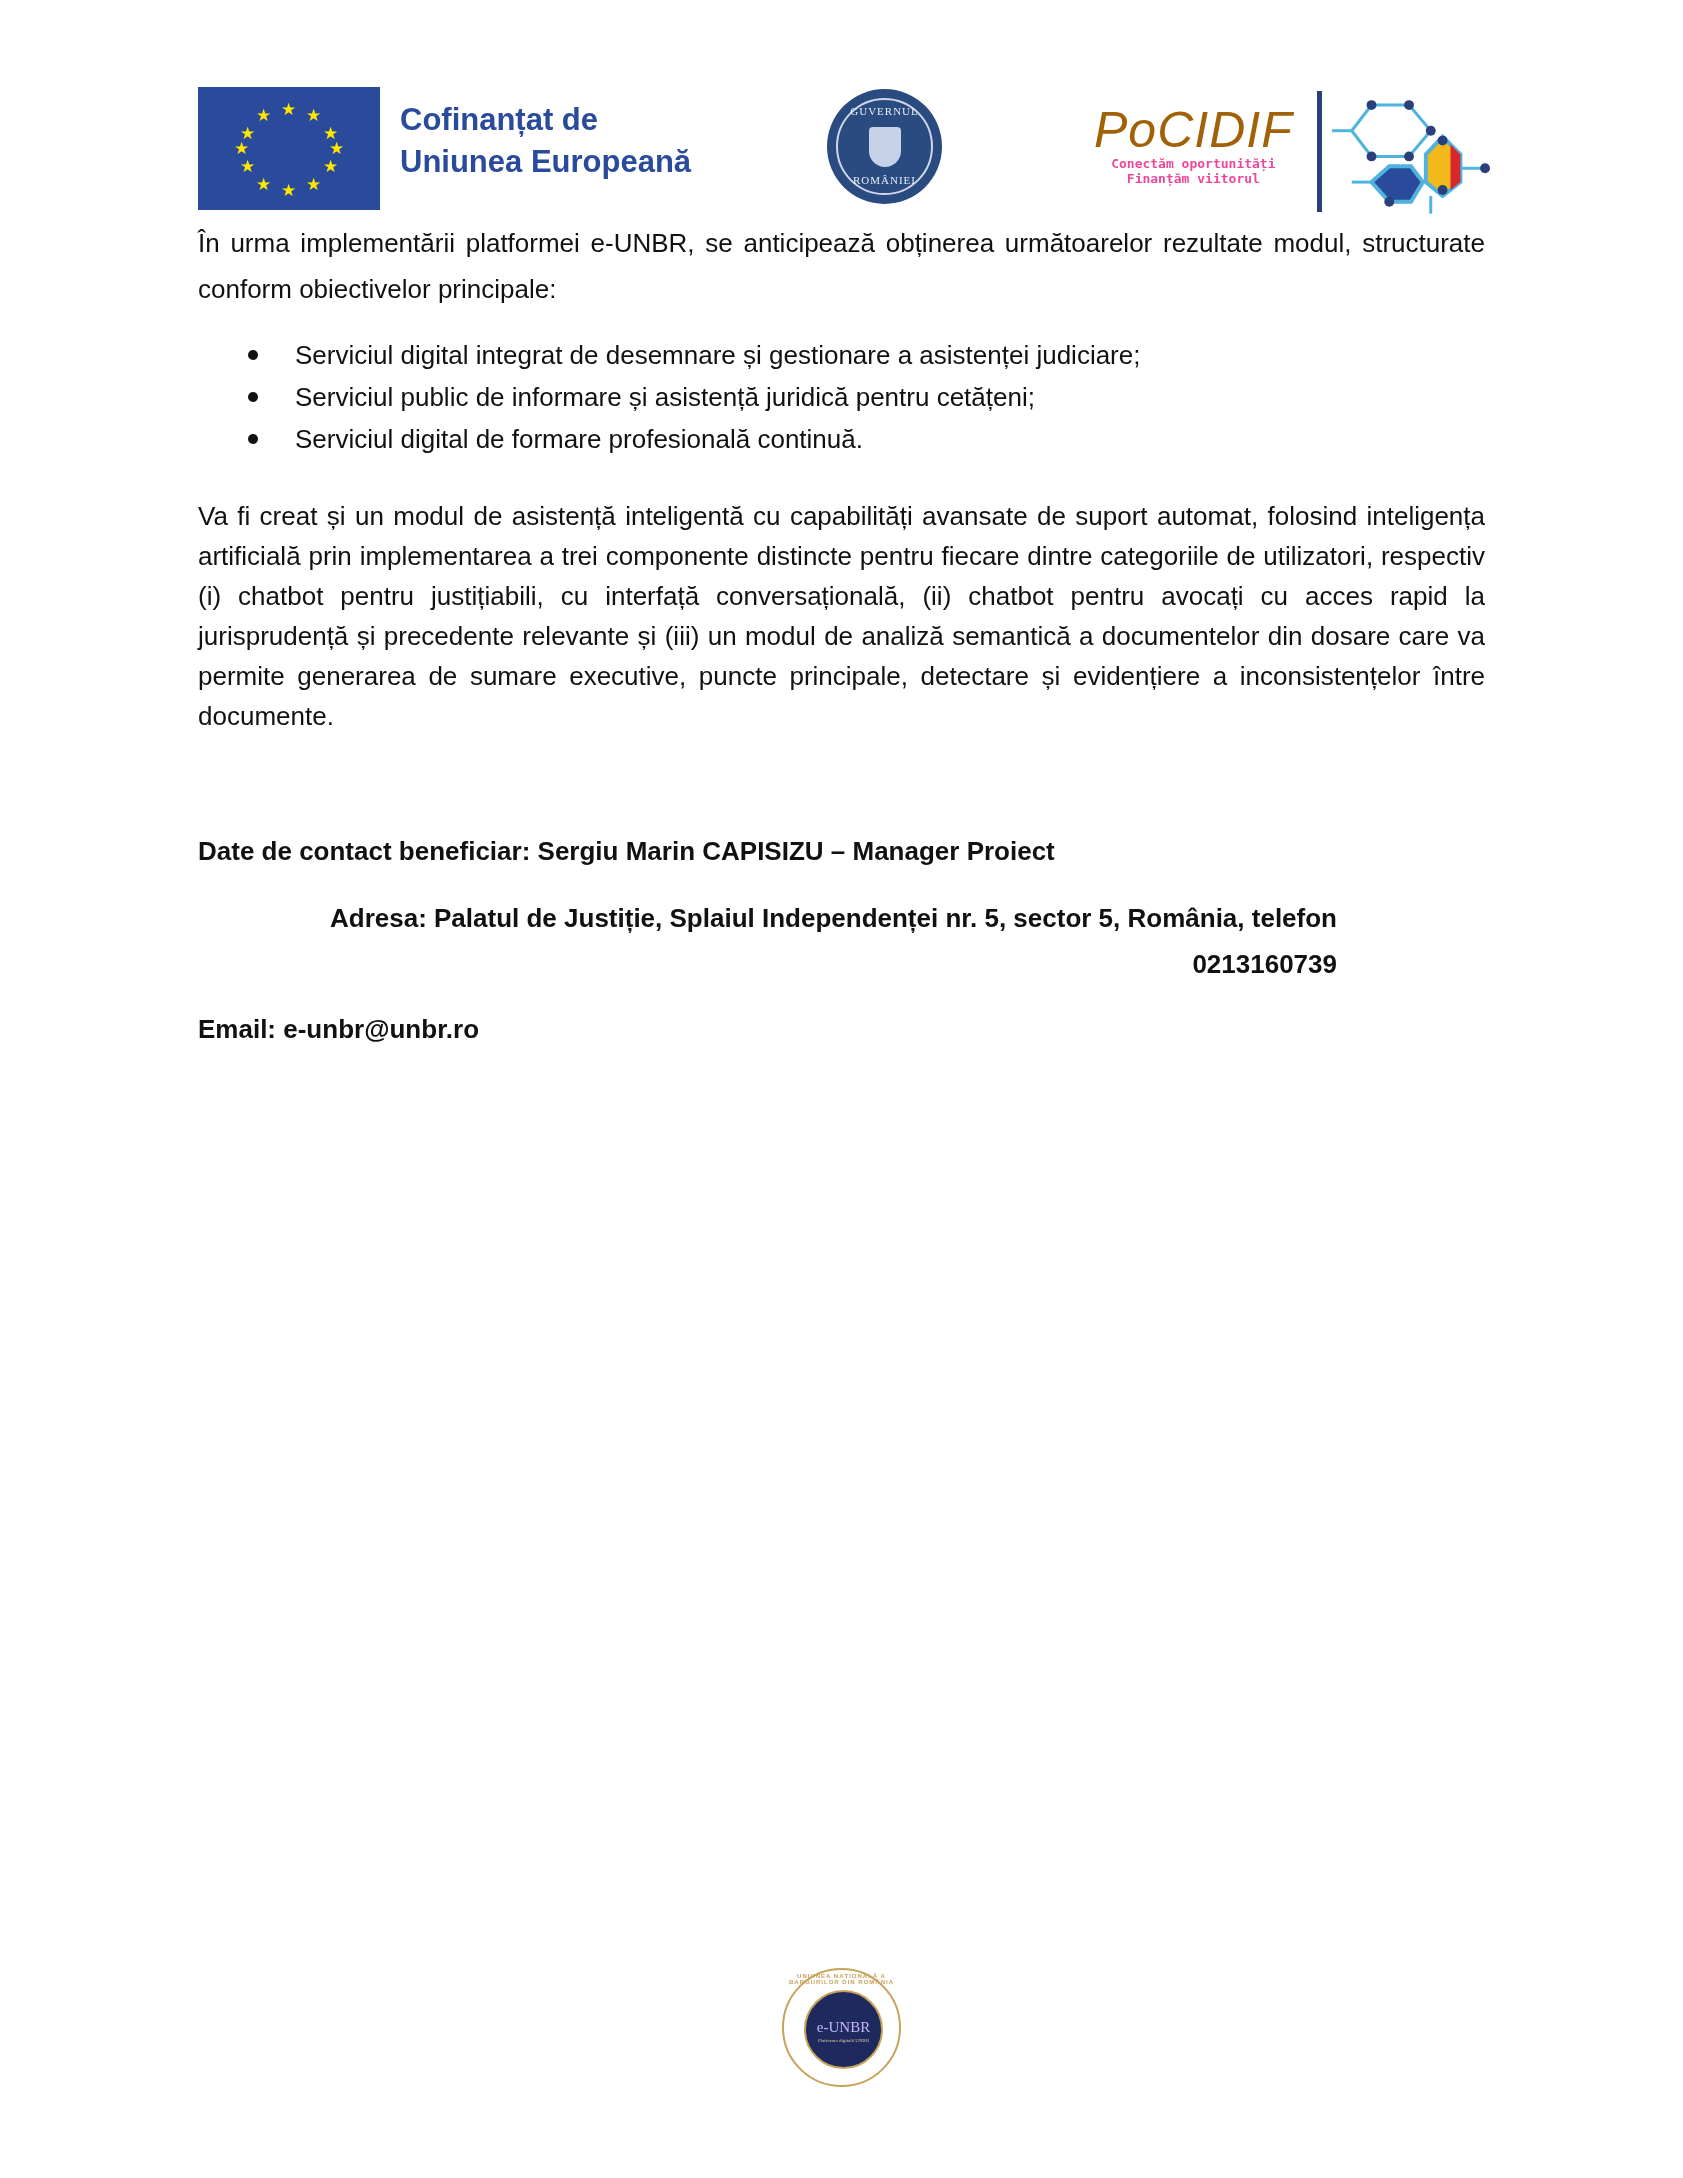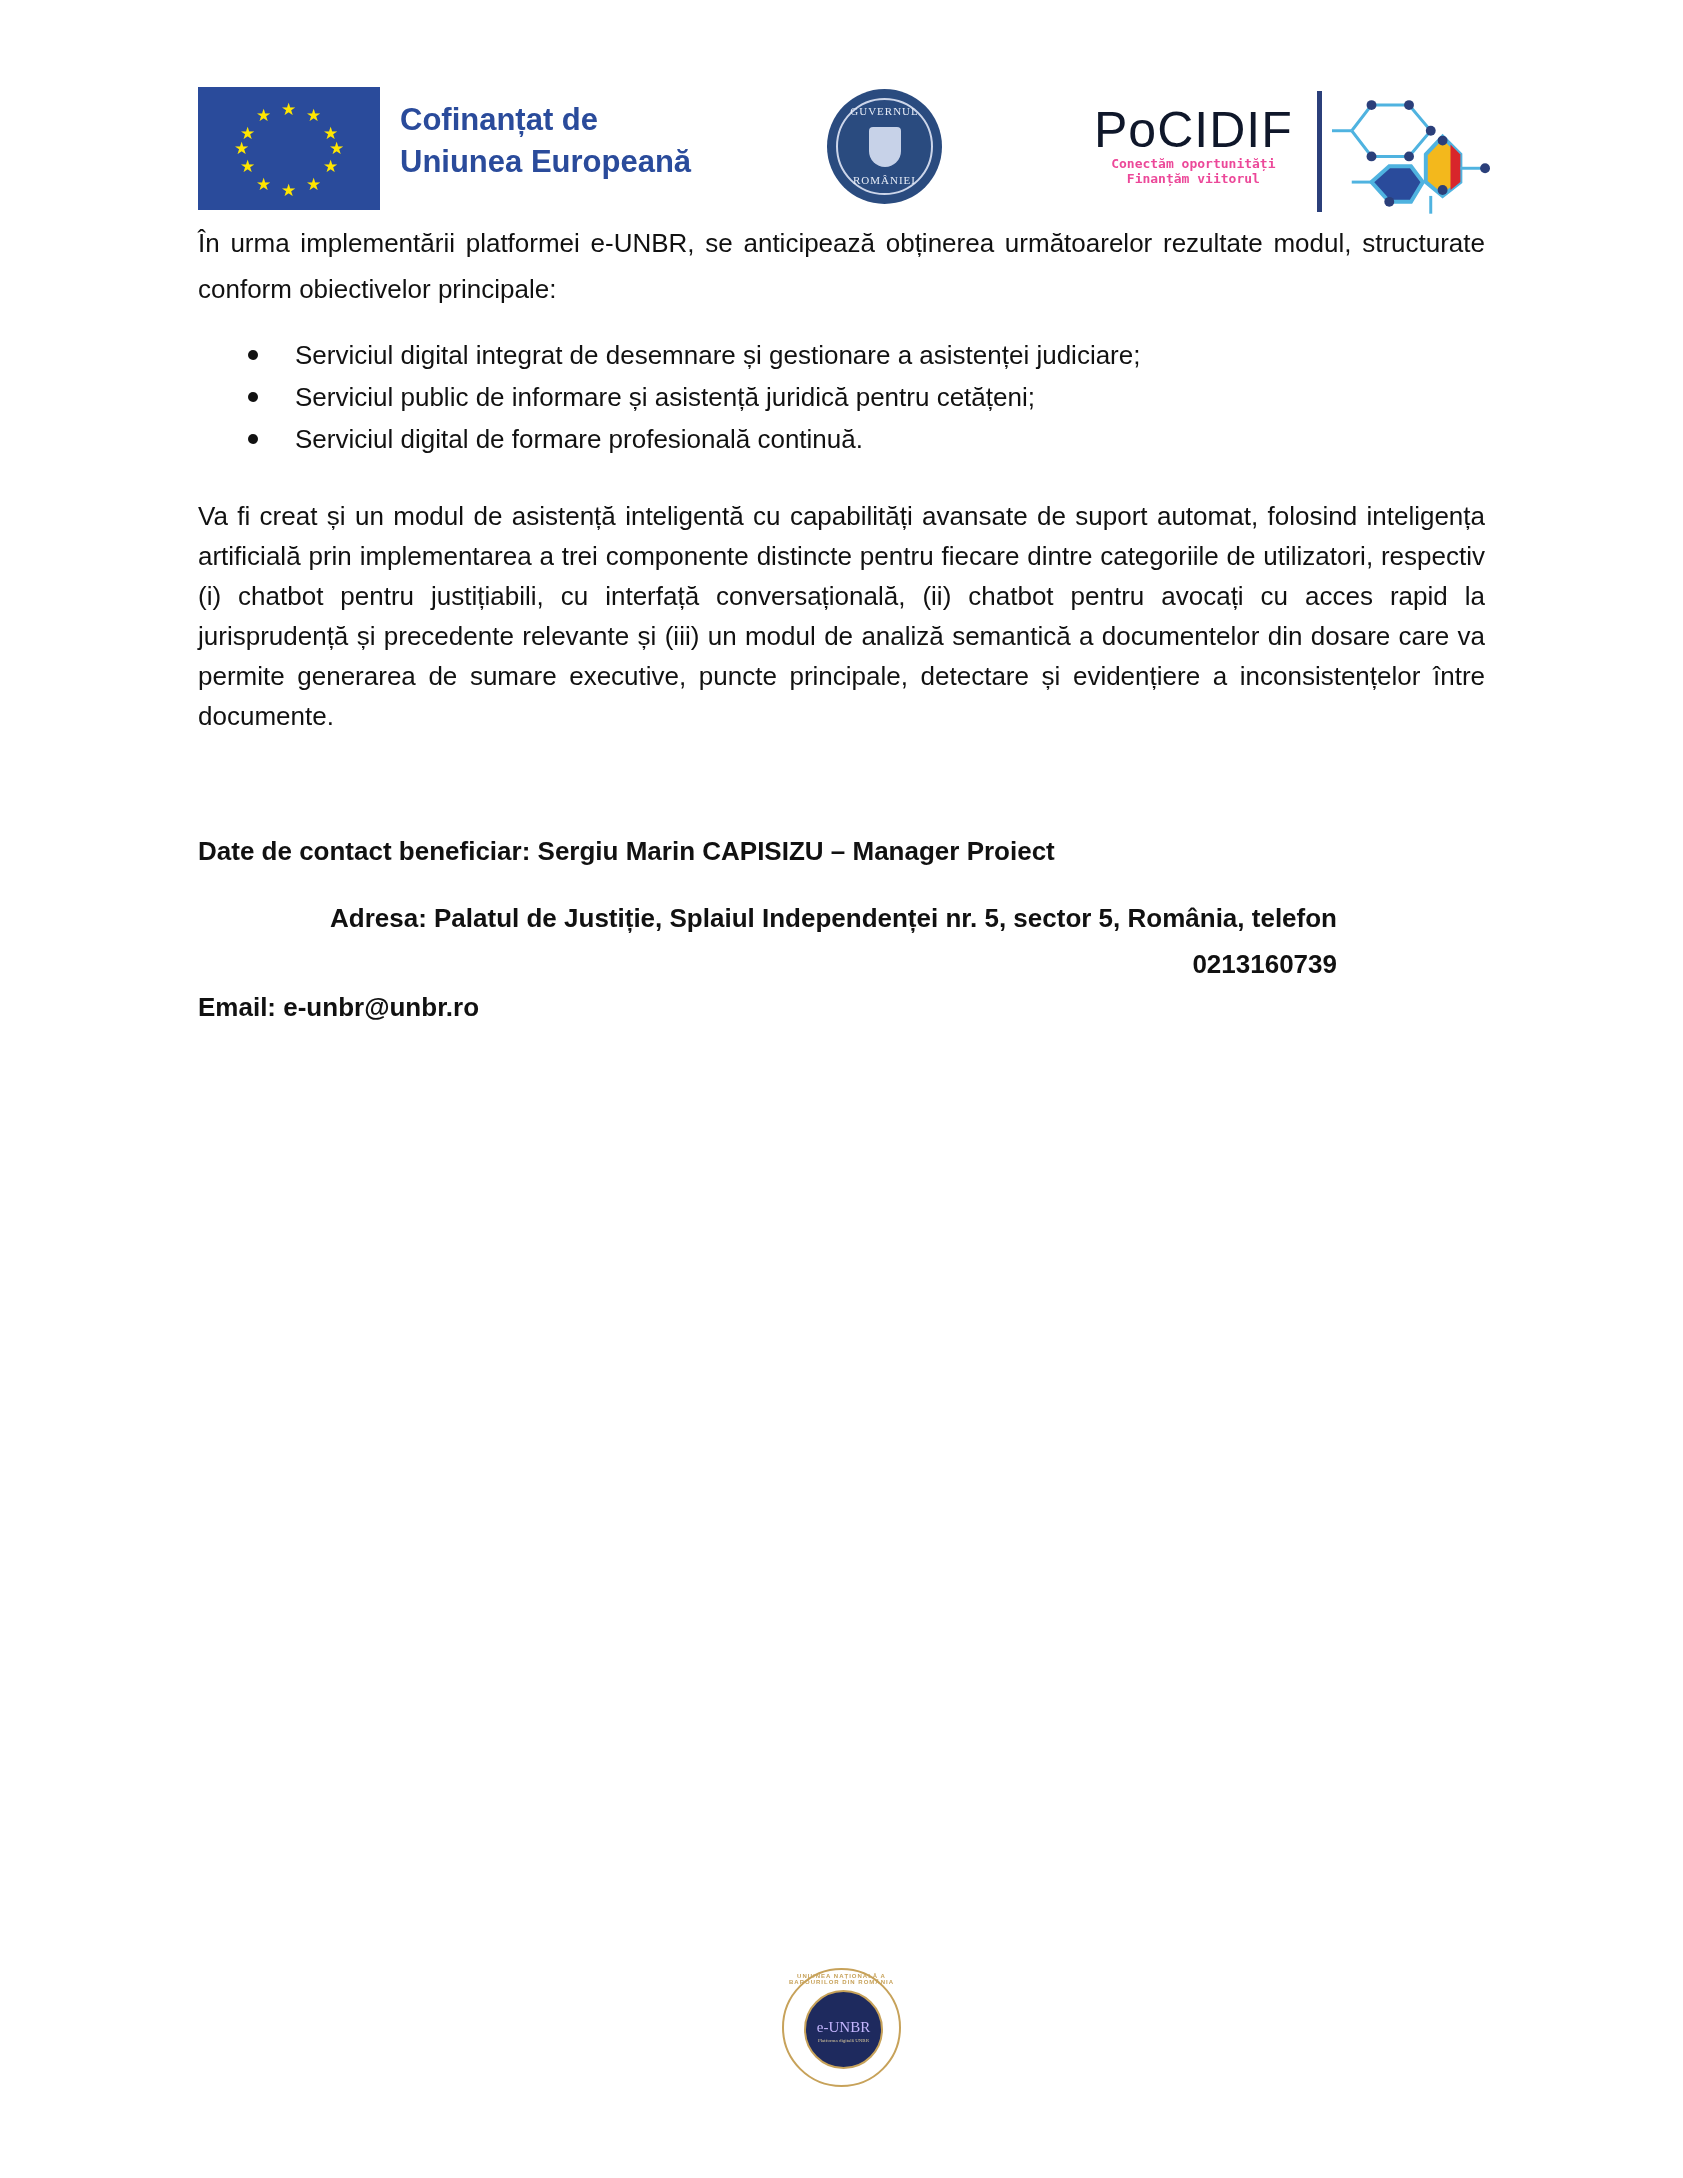--- a/index.html
+++ b/index.html
@@ -6,21 +6,21 @@
   body { width:1683px; height:2178px; position:relative; font-family:"Liberation Sans", sans-serif; color:#111; }
   .header { position:absolute; left:198px; top:85px; width:1287px; height:129px; }
   .eu-flag { position:absolute; left:0; top:2px; width:182px; height:123px; background:#2a4b9b; }
   .eu-star { position:absolute; color:#ffe600; font-size:17px; line-height:17px; width:17px; height:17px; text-align:center; }
   .eu-text { position:absolute; left:202px; top:14px; color:#2a4b9b; font-weight:bold; font-size:31px; line-height:42px; }
   .gov-seal { position:absolute; left:629px; top:4px; width:115px; height:115px; border-radius:50%; background:#2a4b7f; }
   .gov-seal-inner { position:absolute; left:9px; top:9px; width:93px; height:93px; border-radius:50%; border:2px solid #cdd6ea; }
   .gov-text { position:absolute; width:100%; text-align:center; color:#e6ecf7; font-size:11px; font-family:"Liberation Serif", serif; letter-spacing:1px; }
   .gov-eagle { position:absolute; left:42px; top:38px; width:32px; height:40px; background:#c7d2e8; border-radius:4px 4px 16px 16px; }
   .pocidif { position:absolute; left:896px; top:20px; }
-  .pocidif-title { color:#0f172a; font-size:50px; line-height:51px; letter-spacing:1px; }
+  .pocidif-title { color:#a16207; font-size:50px; line-height:51px; letter-spacing:1px;font-style:italic; }
   .pocidif-sub { color:#ec4899; font-size:13px; font-weight:bold; font-family:"DejaVu Sans Mono", monospace; text-align:center; line-height:15px; }
   .pocidif-bar { position:absolute; left:1119px; top:6px; width:5px; height:121px; background:#2b3f7a; }
   .hex-art { position:absolute; left:1134px; top:0; width:158px; height:129px; }
   .content { position:absolute; left:198px; top:220px; width:1287px; font-size:26px; line-height:40px; }
   .para { margin:0; text-align:justify; }
   .bullets { margin:22px 0 0 0; padding:0; list-style:none; }
   .bullets li { position:relative; padding-left:97px; line-height:42px; }
   .bullets li::before { content:""; position:absolute; left:50px; top:16px; width:10px; height:10px; border-radius:50%; background:#111; }
   .link { color:#111; font-weight:bold; text-decoration:underline; }
   .bold { font-weight:bold; }
@@ -94,21 +94,21 @@
     <li>Serviciul digital integrat de desemnare și gestionare a asistenței judiciare;</li>
     <li>Serviciul public de informare și asistență juridică pentru cetățeni;</li>
     <li>Serviciul digital de formare profesională continuă.</li>
   </ul>
 
   <p class="para" style="margin-top:36px; line-height:40px">Va fi creat și un modul de asistență inteligentă cu capabilități avansate de suport automat, folosind inteligența artificială prin implementarea a trei componente distincte pentru fiecare dintre categoriile de utilizatori, respectiv (i) chatbot pentru justițiabili, cu interfață conversațională, (ii) chatbot pentru avocați cu acces rapid la jurisprudență și precedente relevante și (iii) un modul de analiză semantică a documentelor din dosare care va permite generarea de sumare executive, puncte principale, detectare și evidențiere a inconsistențelor între documente.</p>
 
 
   <p class="para bold" style="margin-top:95px; text-align:left">Date de contact beneficiar: Sergiu Marin CAPISIZU – Manager Proiect</p>
   <p class="para bold" style="margin-top:24px; text-align:right; line-height:46px; width:1139px">Adresa: Palatul de Justiție, Splaiul Independenței nr. 5, sector 5, România, telefon 0213160739</p>
-  <p class="para bold" style="text-align:left">Email: e-unbr@unbr.ro</p>
+  <p class="para bold" style="margin-top:22px; text-align:left">Email: e-unbr@unbr.ro</p>
 </div>
 
 <div class="footer-seal">
   <div class="footer-ring-text">UNIUNEA NAȚIONALĂ A BAROURILOR DIN ROMÂNIA</div>
   <div class="footer-seal-inner">
     <div class="footer-seal-text">e-UNBR</div>
     <div class="footer-seal-sub">Platforma digitală UNBR</div>
   </div>
 </div>
 

